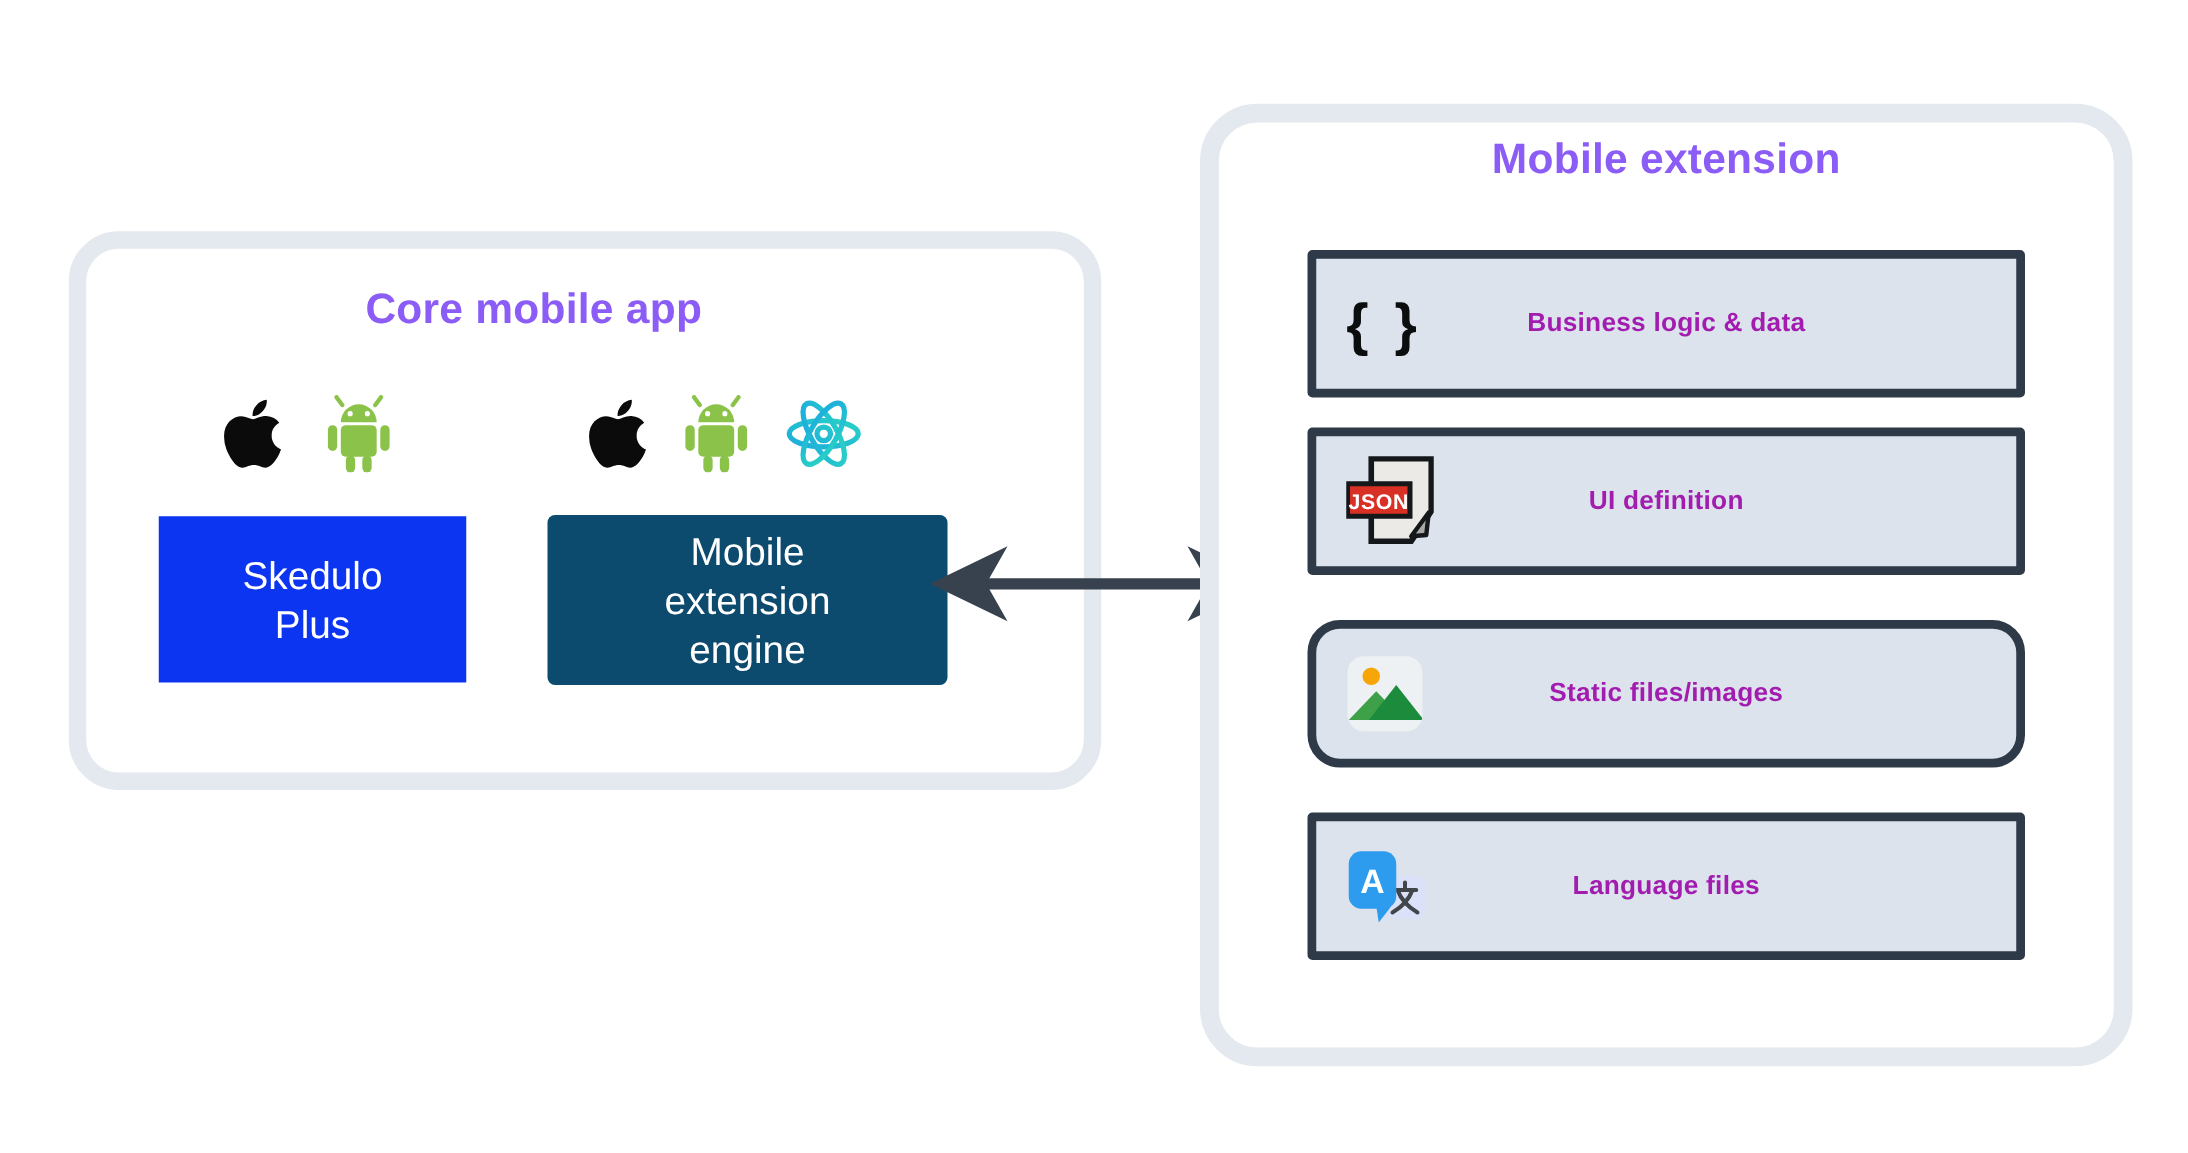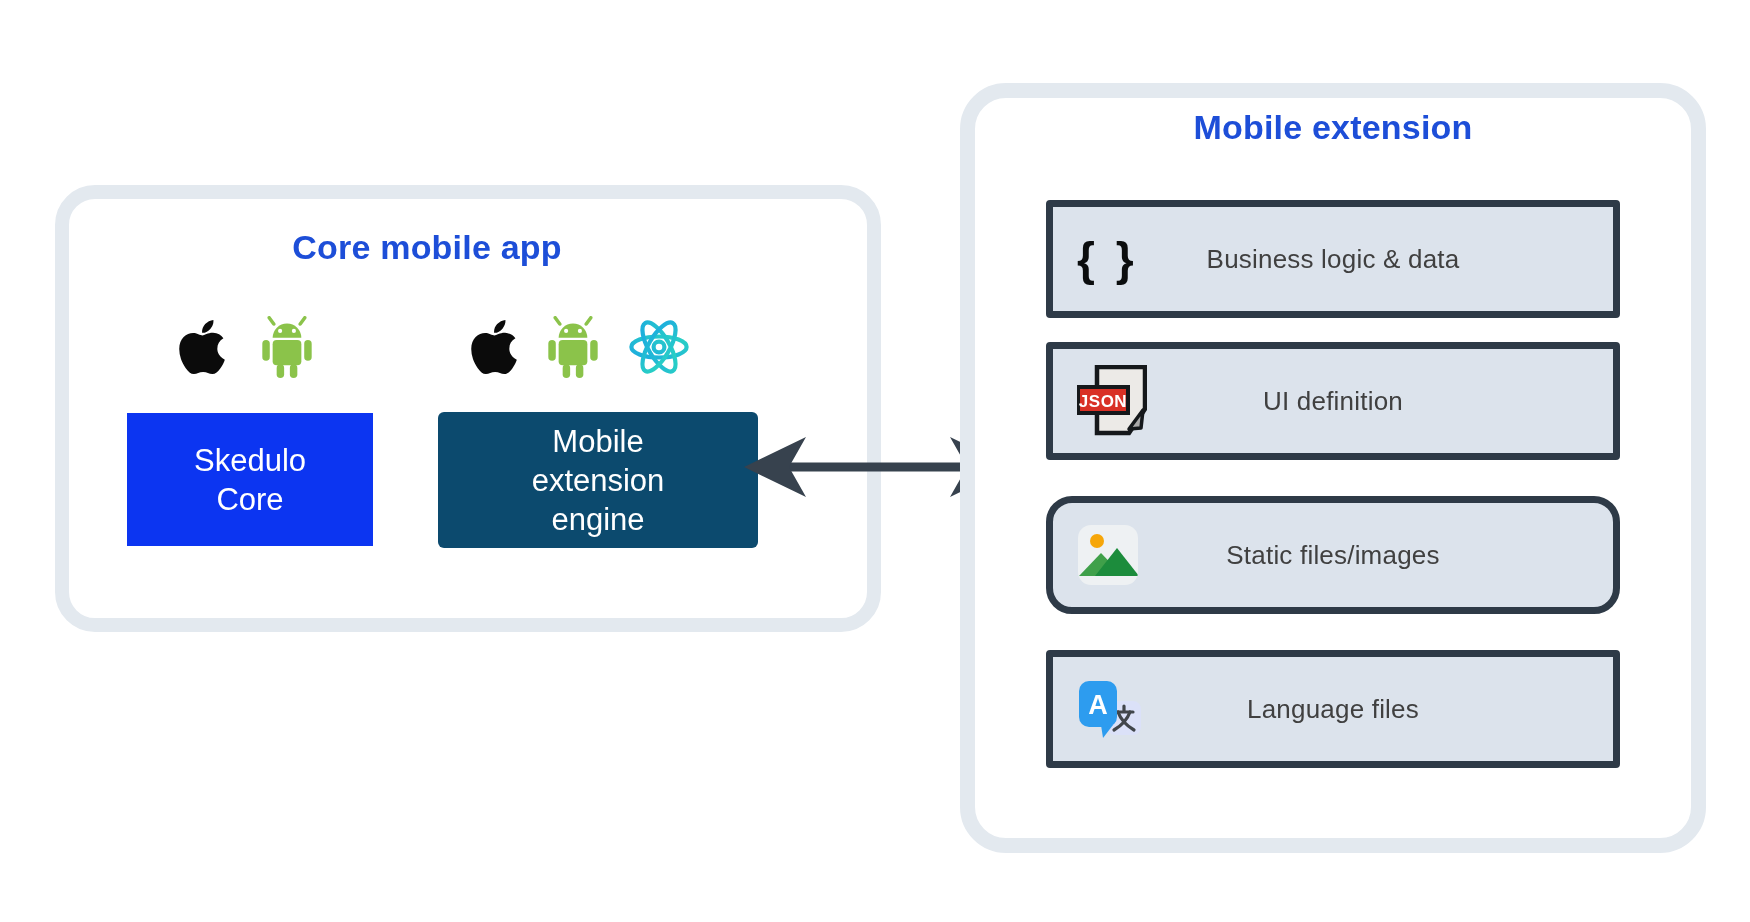--- a/index.html
+++ b/index.html
@@ -5,21 +5,21 @@
   html,body{margin:0;padding:0;background:#ffffff;}
   .stage{
     position:relative;width:1750px;height:922px;background:#ffffff;overflow:hidden;
     font-family:"Liberation Sans",sans-serif;
   }
   
   .panel{position:absolute;box-sizing:border-box;background:#ffffff;border:14px solid #E3E9EF;}
   .panel.left{left:55px;top:185px;width:826px;height:447px;border-radius:40px;}
   .panel.right{left:960px;top:83px;width:746px;height:770px;border-radius:46px;border-width:15px;}
   .panel-title{
-    position:absolute;text-align:center;font-weight:bold;color:#1d4ed8;
+    position:absolute;text-align:center;font-weight:bold;color:#8b5cf6;
     font-size:34px;letter-spacing:.2px;
   }
   .title-left{left:67px;top:228px;width:720px;}
   .title-right{left:960px;top:108px;width:746px;}
 
   
   .icon-group{position:absolute;top:316px;display:flex;align-items:center;}
   .icon-group.g1{left:176px;gap:30px;}
   .icon-group.g2{left:468px;gap:24px;}
   .icon-group svg{display:block;}
@@ -39,21 +39,21 @@
   .row{
     position:absolute;left:1046px;width:574px;height:118px;box-sizing:border-box;
     background:#DCE3EC;border:7px solid #2E3A47;border-radius:4px;
   }
   .row.r1{top:200px;}
   .row.r2{top:342px;}
   .row.r3{top:496px;border-radius:26px;}
   .row.r4{top:650px;}
   .row-label{
     position:absolute;left:0;top:0;right:0;bottom:0;display:flex;align-items:center;justify-content:center;
-    font-size:26px;color:#404040;letter-spacing:.2px;
+    font-size:21px;color:#a21caf;letter-spacing:.2px;font-weight:bold;
   }
   .row-icon{position:absolute;left:24px;top:50%;transform:translateY(-50%);}
   .braces{
     font-size:46px;font-weight:bold;color:#0b0d0e;letter-spacing:4px;line-height:1;
     font-family:"Liberation Sans",sans-serif;
   }
 </style>
 </head>
 <body>
 
@@ -110,21 +110,21 @@
       <g fill="none" stroke="url(#reactGrad)" stroke-width="7">
         <ellipse rx="46" ry="17.5"></ellipse>
         <ellipse rx="46" ry="17.5" transform="rotate(60)"></ellipse>
         <ellipse rx="46" ry="17.5" transform="rotate(120)"></ellipse>
         <circle r="9"></circle>
       </g>
     </svg>
   </div>
 
   <div class="solid-box box-skedulo">Skedulo
-Core</div>
+Plus</div>
   <div class="solid-box box-engine">Mobile
 extension
 engine</div>
 
   <svg class="connector" width="272" height="74" viewBox="0 0 272 74">
     <line x1="42" y1="37" x2="230" y2="37" stroke="#37424E" stroke-width="9"></line>
     <path d="M2,37 L64,7 L47,37 L64,67 Z" fill="#37424E"></path>
     <path d="M270,37 L208,7 L225,37 L208,67 Z" fill="#37424E"></path>
   </svg>
 

